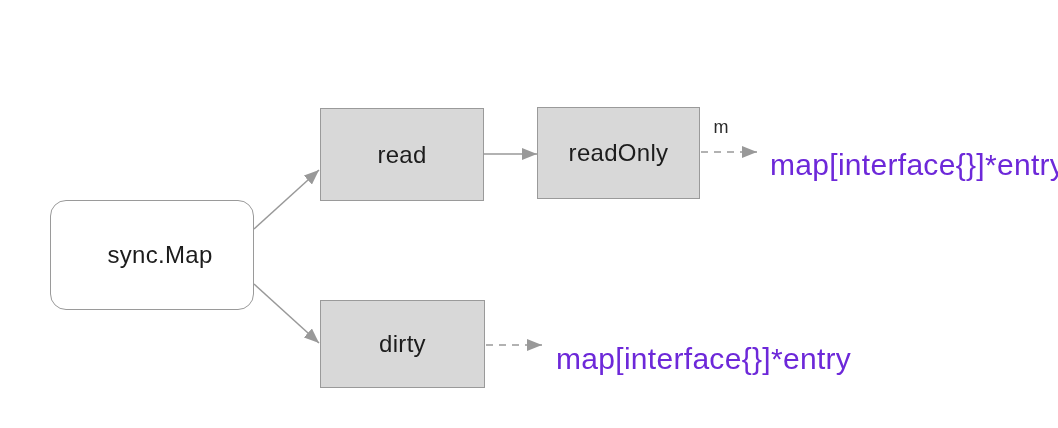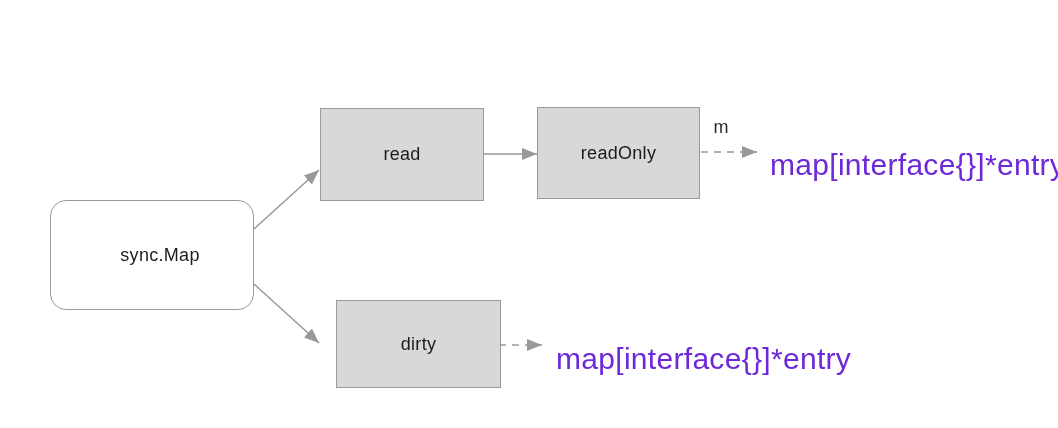--- a/index.html
+++ b/index.html
@@ -12,36 +12,36 @@
     overflow: hidden;
   }
   .edge-layer { position: absolute; left: 0; top: 0; }
   .node {
     position: absolute;
     display: flex;
     align-items: center;
     justify-content: center;
     box-sizing: border-box;
     color: #1c1c1c;
-    font-size: 18px;
+    font-size: 24px;
     letter-spacing: 0.3px;
   }
   .node-gray {
     background: #d8d8d8;
     border: 1.5px solid #9a9a9a;
   }
   .node-root {
     background: #ffffff;
     border: 1.5px solid #9a9a9a;
     border-radius: 16px;
   }
   #node-sync-map  { left: 50px;  top: 200px; width: 204px; height: 110px; padding-left: 16px; }
   #node-read      { left: 320px; top: 108px; width: 164px; height: 93px; }
   #node-readonly  { left: 537px; top: 107px; width: 163px; height: 92px; text-align: right; }
-  #node-dirty     { left: 336px; top: 300px; width: 165px; height: 88px; }
+  #node-dirty     { left: 320px; top: 300px; width: 165px; height: 88px; }
   .edge-label {
     position: absolute;
     left: 706px; top: 118px;
     width: 30px;
     text-align: center;
     font-size: 18px;
     line-height: 18px;
     color: #2a2a2a;
   }
   .type-text {

